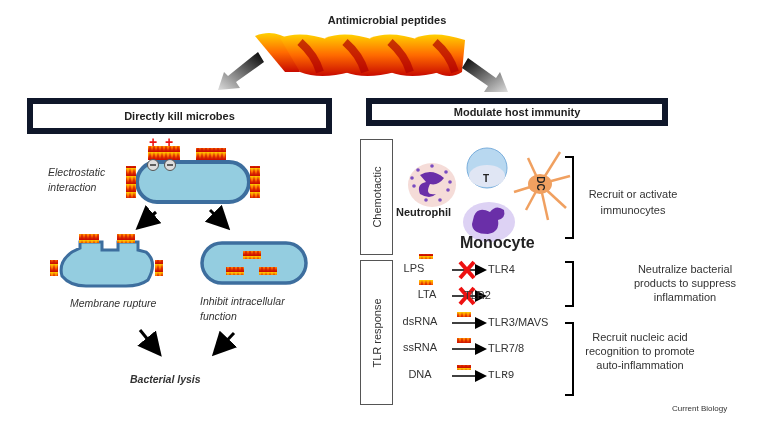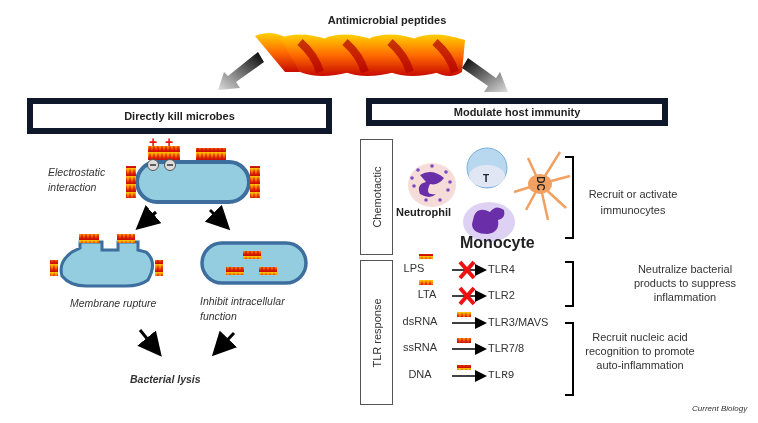--- a/index.html
+++ b/index.html
@@ -169,22 +169,22 @@
 <div class="abs" style="left:460px;top:234px;font-weight:bold;font-size:16px;">Monocyte</div>
 
 <div class="abs txt" style="left:578px;top:186px;width:110px;">Recruit or activate immunocytes</div>
 <div class="abs txt" style="left:578px;top:262px;width:118px;line-height:14px;margin-left:48px;">Neutralize bacterial products to suppress inflammation</div>
 <div class="abs txt" style="left:578px;top:330px;width:124px;line-height:14px;">Recruit nucleic acid recognition to promote auto-inflammation</div>
 
 <div id="tlr-rows">
     <div class="abs tlr-left" style="left: 394px; top: 262px;">LPS</div>
     <div class="abs tlr-right" style="left: 488px; top: 263px;">TLR4</div>
     <div class="abs tlr-left" style="left: 407px; top: 288px;">LTA</div>
-    <div class="abs tlr-right" style="left: 488px; top: 289px;">TLR2</div>
+    <div class="abs tlr-right" style="left: 464px; top: 289px;">TLR2</div>
     <div class="abs tlr-left" style="left: 400px; top: 315px;">dsRNA</div>
     <div class="abs tlr-right" style="left: 488px; top: 316px;">TLR3/MAVS</div>
     <div class="abs tlr-left" style="left: 400px; top: 341px;">ssRNA</div>
     <div class="abs tlr-right" style="left: 488px; top: 342px;">TLR7/8</div>
     <div class="abs tlr-left" style="left: 400px; top: 368px;">DNA</div>
     <div class="abs tlr-right" style="left: 488px; top: 369px; font-family: Liberation Mono, monospace;">TLR9</div>
   </div>
 
-<div class="abs" style="left:692px;top:404px;font-size:8px;color:#333;font-style:italic;">Current Biology</div>
+<div class="abs" style="left:672px;top:404px;font-size:8px;color:#333;">Current Biology</div>
 
 </body></html>

